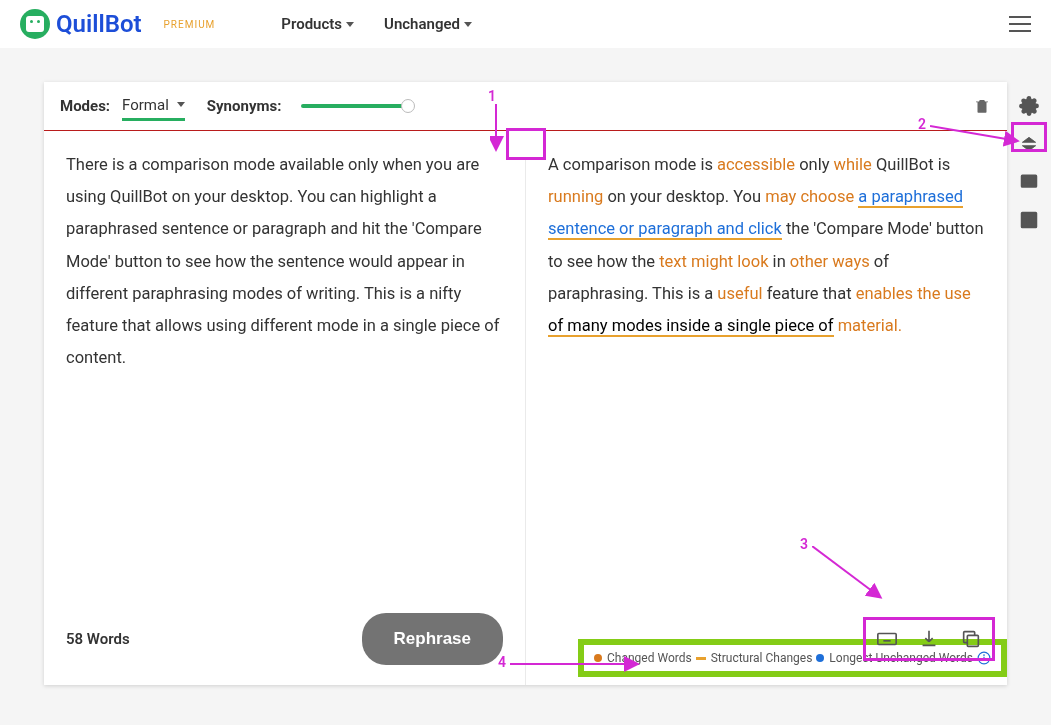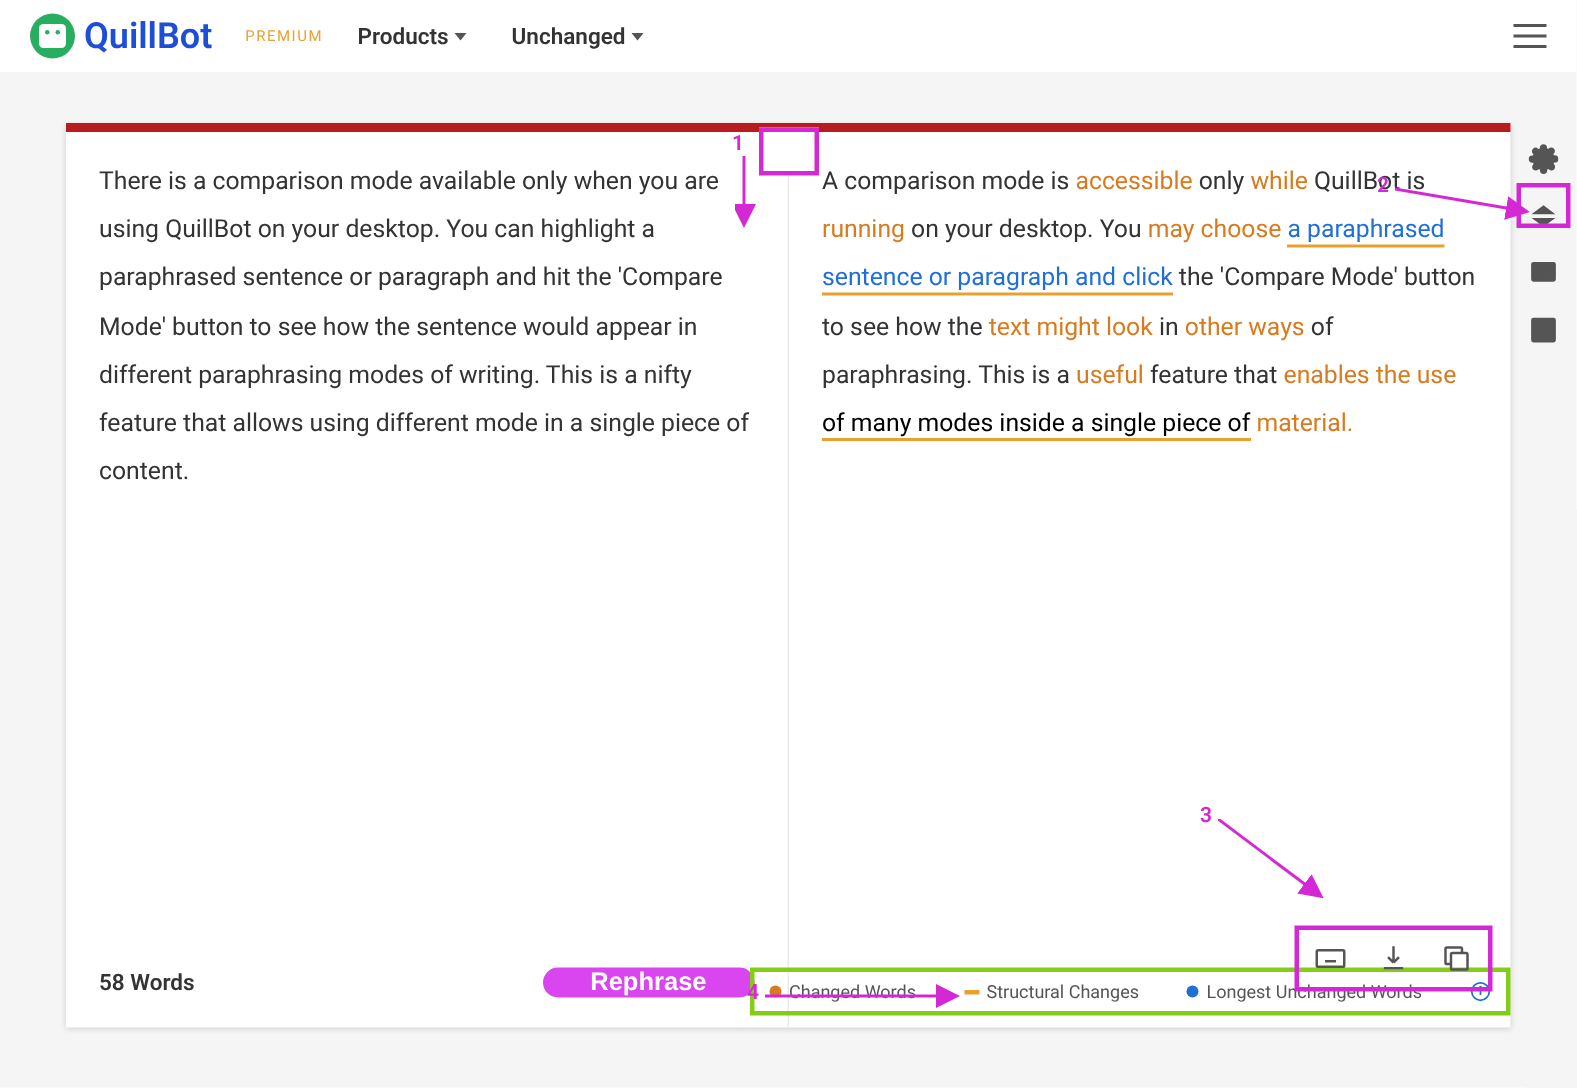--- a/index.html
+++ b/index.html
@@ -7,59 +7,59 @@
   
   .header { background: #fff; height: 48px; display: flex; align-items: center; padding: 0 20px; }
   .logo-area { display: flex; align-items: center; gap: 6px; }
   .logo-circle { width: 30px; height: 30px; background: #27ae60; border-radius: 50%; display: flex; align-items: center; justify-content: center; }
   .logo-robot { width: 18px; height: 16px; background: #fff; border-radius: 3px; position: relative; }
   .logo-robot::before, .logo-robot::after { content: ''; position: absolute; width: 3px; height: 3px; background: #27ae60; border-radius: 50%; top: 4px; }
   .logo-robot::before { left: 4px; }
   .logo-robot::after { right: 4px; }
   .brand-name { font-size: 24px; font-weight: 600; color: #1d4ed8; }
   .premium-badge { font-size: 10px; font-weight: 400; letter-spacing: 1px; color: #e8a12e; margin-left: 16px; }
-  .nav-items { display: flex; gap: 30px; margin-left: 23px; }
+  .nav-items { display: flex; gap: 30px; margin-left: 66px; }
   .nav-item { font-size: 15px; font-weight: 600; color: #333; display: flex; align-items: center; gap: 4px; cursor: pointer; }
   .caret-down { width: 0; height: 0; border-left: 4px solid transparent; border-right: 4px solid transparent; border-top: 5px solid #555; }
   .hamburger { margin-left: auto; width: 22px; height: 16px; display: flex; flex-direction: column; justify-content: space-between; cursor: pointer; }
   .hamburger span { height: 2px; background: #555; }
   
   .main-area { position: absolute; top: 82px; left: 44px; right: 44px; bottom: 40px; display: flex; }
   .panel-container { flex: 1; background: #fff; box-shadow: 0 1px 4px rgba(0,0,0,0.15); display: flex; flex-direction: column; }
   
   .toolbar { height: 48px; display: flex; align-items: center; padding: 0 16px; gap: 12px; position: relative; }
   .modes-label { font-weight: 700; font-size: 15px; color: #333; }
   .mode-select { display: flex; align-items: center; gap: 8px; font-size: 15px; color: #333; border-bottom: 3px solid #27ae60; padding: 4px 0; cursor: pointer; }
   .synonyms-label { font-weight: 700; font-size: 15px; color: #333; margin-left: 10px; }
   .slider { width: 110px; height: 4px; background: #27ae60; border-radius: 4px; position: relative; margin-left: 8px; }
   .slider-thumb { width: 14px; height: 14px; background: #fff; border: 1px solid #bbb; border-radius: 50%; position: absolute; right: -4px; top: -5px; }
   .trash-icon { margin-left: auto; width: 18px; height: 20px; cursor: pointer; }
   .trash-icon svg { width: 100%; height: 100%; fill: #666; }
   
-  .panes { flex: 1; display: flex; position: relative; border-top: 6px solid #b91c1c; }
+  .panes { flex: 1; display: flex; position: relative; border-top: 1px solid #b91c1c; }
   .pane { flex: 1; padding: 18px 22px; position: relative; display: flex; flex-direction: column; }
   .pane-left { border-right: 1px solid #eaeaea; }
   .text-content { font-size: 16.5px; line-height: 1.95; color: #333; flex: 1; }
   
   .orange { color: #d97a1e; }
   .blue-u { color: #1e6fd9; border-bottom: 2px solid #e8a12e; }
   .orange-u { color: #000000; border-bottom: 2px solid #e8a12e; }
   
   .pane-footer { display: flex; align-items: center; padding: 14px 0 2px 0; }
   .word-count { font-size: 15px; font-weight: 600; color: #333; }
-  .rephrase-btn { margin-left: auto; background: #d946ef; color: #fff; font-size: 17px; font-weight: 600; padding: 0 32px; border-radius: 24px; border: none; cursor: pointer; }
+  .rephrase-btn { margin-left: auto; background: #737373; color: #fff; font-size: 17px; font-weight: 600; padding: 16px 32px; border-radius: 24px; border: none; cursor: pointer; }
   
   .center-icon-box { position: absolute; left: 50%; top: -3px; transform: translateX(-50%); z-index: 5; border: 3px solid #d428d4; background: #fff; padding: 2px 8px; }
   .center-icon-box svg { width: 18px; height: 18px; fill: #555; }
   
   .right-rail { position: absolute; right: 0; top: 90px; width: 44px; display: flex; flex-direction: column; align-items: center; gap: 14px; padding-top: 4px; }
   .rail-icon { width: 24px; height: 24px; display: flex; align-items: center; justify-content: center; cursor: pointer; }
   .rail-icon svg { width: 20px; height: 20px; fill: #555; stroke: #555; }
   
-  .legend { position: absolute; bottom: 48px; right: 44px; display: flex; gap: 32px; align-items: center; font-size: 12px; color: #555; border: 3px solid #84cc16; padding: 6px 10px; }
+  .legend { position: absolute; bottom: 48px; right: 44px; display: flex; gap: 4px; align-items: center; font-size: 12px; color: #555; border: 6px solid #84cc16; padding: 6px 10px; }
   .legend-item { display: flex; align-items: center; gap: 5px; }
   .dot { width: 8px; height: 8px; border-radius: 50%; }
   .dot-orange { background: #d97a1e; }
   .dot-blue { background: #1e6fd9; }
   .bar-yellow { width: 10px; height: 3px; background: #e8a12e; }
   
   .ann { position: absolute; color: #d428d4; font-size: 14px; font-weight: 600; pointer-events: none; }
   .ann svg { position: absolute; }
   
   .icon-box-3 { position: absolute; bottom: 64px; right: 56px; border: 3px solid #d428d4; padding: 8px 10px; display: flex; gap: 20px; align-items: center; z-index: 3; }
@@ -90,20 +90,36 @@
   </div>
   <div class="hamburger">
       <span></span>
       <span></span>
       <span></span>
     </div>
 </div>
 
 <div class="main-area">
   <div class="panel-container">
+    <div class="toolbar">
+      <span class="modes-label">Modes:</span>
+      <div class="mode-select">
+        <span>Formal</span>
+        <span class="caret-down"></span>
+      </div>
+      <span class="synonyms-label">Synonyms:</span>
+      <div class="slider">
+          <div class="slider-thumb"></div>
+        </div>
+      <div class="trash-icon">
+        <svg viewBox="0 0 24 24">
+            <path d="M6 7h12v13a1 1 0 0 1-1 1H7a1 1 0 0 1-1-1V7zm3-3h6l1 2H8l1-2zM4 6h16v1H4z"></path>
+          </svg>
+      </div>
+    </div>
     <div class="panes">
       <div class="center-icon-box">
         <svg viewBox="0 0 24 24">
             <path d="M12 2v20M2 12h20M5 5l14 14M19 5L5 19"></path>
           </svg>
       </div>
       <div class="pane pane-left">
         <div class="text-content">There is a comparison mode available only when you are using QuillBot on your desktop. You can highlight a paraphrased sentence or paragraph and hit the 'Compare Mode' button to see how the sentence would appear in different paraphrasing modes of writing. This is a nifty feature that allows using different mode in a single piece of content.</div>
         <div class="pane-footer">
           <span class="word-count">58 Words</span>

